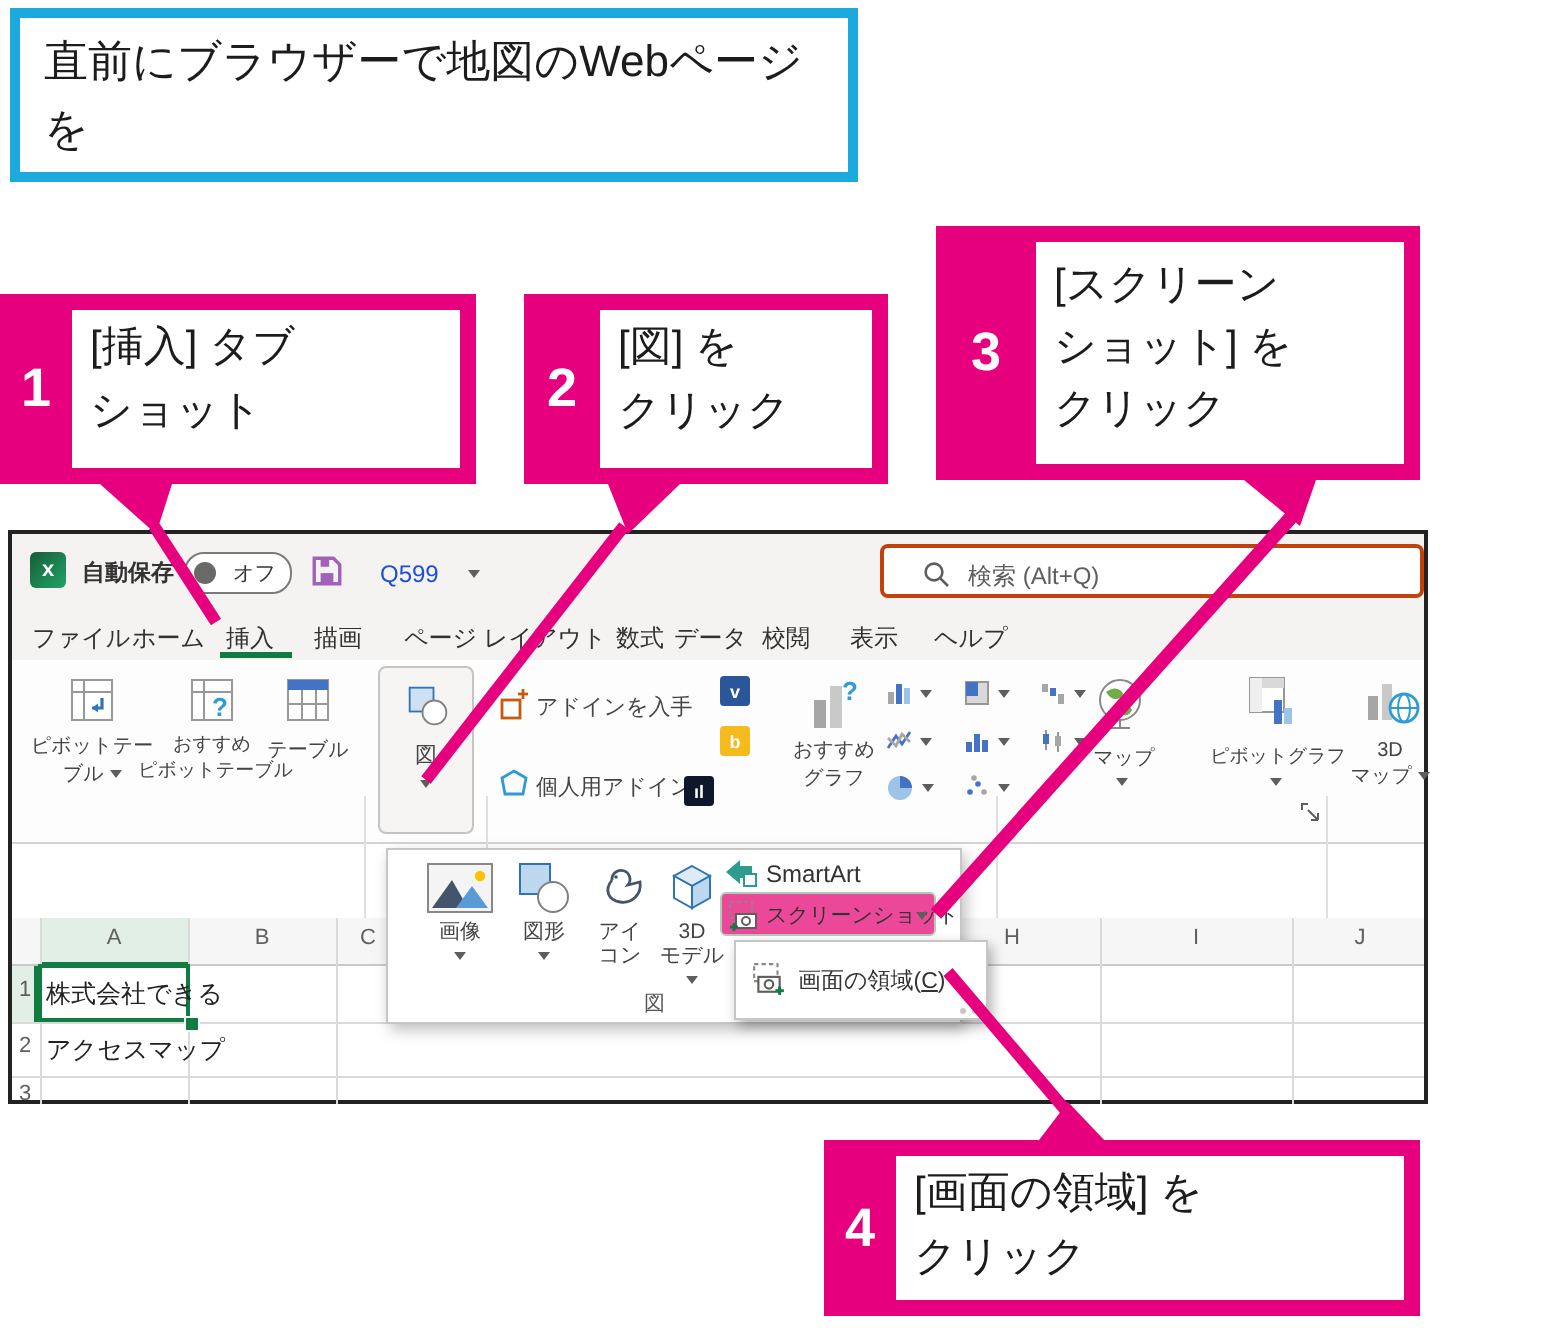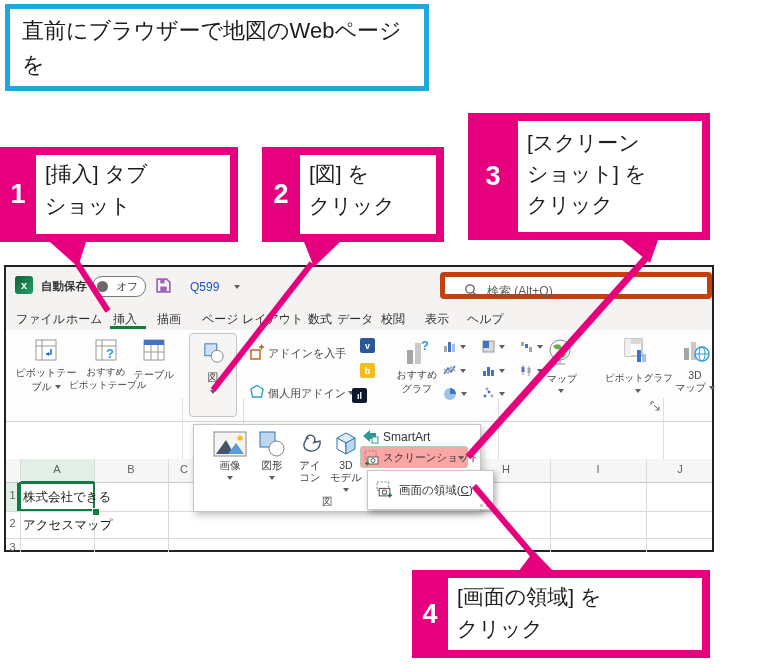--- a/index.html
+++ b/index.html
@@ -29,34 +29,34 @@
   .tab{position:absolute;top:4px;font-size:12px;color:#323130;}
   #ribbon{left:0;top:63px;width:100%;height:92px;background:#fdfdfd;border-bottom:1px solid #d6d4d2;box-sizing:border-box;}
   .vsep{position:absolute;width:1px;background:#e1dfdd;top:68px;height:80px;}
   .rlbl{position:absolute;font-size:10px;color:#605e5c;top:135px;}
   .blbl{position:absolute;font-size:10px;color:#444;text-align:center;white-space:nowrap;}
   .chev{display:inline-block;width:0;height:0;border-left:3.5px solid transparent;border-right:3.5px solid transparent;
         border-top:4px solid #605e5c;vertical-align:middle;}
   .toggle{left:86px;top:9px;width:52px;height:19px;border:1px solid #7a7a78;border-radius:10px;background:#fff;}
   .toggle .dot{position:absolute;left:4px;top:3.5px;width:11px;height:11px;border-radius:50%;background:#6b6968;}
   .toggle .tlabel{position:absolute;right:7px;top:3px;font-size:10.5px;color:#333;}
-  #searchbox{left:434px;top:5px;width:272px;height:27px;background:#fff;border:5px solid #c2410c;border-radius:4px;box-sizing:border-box;}
+  #searchbox{left:434px;top:5px;width:272px;height:27px;background:#fff;border:2px solid #c2410c;border-radius:4px;box-sizing:border-box;}
   #namebox{left:4px;top:165px;width:86px;height:24px;border:1px solid #d0cecd;box-sizing:border-box;background:#fff;}
   .fbicon{position:absolute;top:169px;font-size:14px;color:#969491;}
   
   .gline-h{position:absolute;height:1px;background:#dadada;left:0;width:706px;}
   .gline-v{position:absolute;width:1px;background:#dadada;}
   .colhdr{position:absolute;top:196px;font-size:11px;color:#5f5f5f;width:40px;text-align:center;}
   .rowhdr{position:absolute;left:0;width:13px;text-align:center;font-size:11px;color:#5f5f5f;}
   .celltxt{position:absolute;font-size:12.5px;color:#222;white-space:nowrap;}
   
   #flyout{left:193px;top:424px;width:288px;height:88px;background:#fff;border:1px solid #c8c6c4;
           box-shadow:2px 3px 7px rgba(0,0,0,.25);z-index:3;box-sizing:border-box;}
   .fitem{position:absolute;text-align:center;font-size:10.5px;color:#444;line-height:12px;}
-  #screenshot-btn{position:absolute;left:166px;top:21px;width:108px;height:22px;background:#fca5a5;
+  #screenshot-btn{position:absolute;left:166px;top:21px;width:108px;height:22px;background:#ec4899;
           border:1px solid #aecdb6;border-radius:3px;box-sizing:border-box;}
   #submenu{left:367px;top:470px;width:127px;height:40px;background:#fff;border:1px solid #c8c6c4;
           box-shadow:2px 3px 6px rgba(0,0,0,.3);z-index:4;box-sizing:border-box;}
   .u{text-decoration:underline;}
   .miniapp{position:absolute;width:15px;height:15px;border-radius:2px;color:#fff;font-size:9px;font-weight:bold;
            display:flex;align-items:center;justify-content:center;}
 </style>
 </head>
 <body>
 
@@ -202,21 +202,21 @@
         <line x1="12.5" y1="0.5" x2="12.5" y2="5.5" stroke="#c55a11" stroke-width="1.4"></line>
       </svg>
       <span class="abs" style="left:262px;top:16px;font-size:11px;color:#444;">アドインを入手</span>
       <svg class="abs" style="left:243px;top:54px;" width="16" height="16" viewBox="0 0 16 16">
         <polygon points="8,1.5 14,5 12.5,13 3.5,13 2,5" fill="none" stroke="#2e9bd6" stroke-width="1.4"></polygon>
       </svg>
       <span class="abs" style="left:262px;top:56px;font-size:11px;color:#444;">個人用アドイン</span>
       <span class="chev abs" style="left:342px;top:61px;"></span>
       <div class="miniapp" style="left:354px;top:8px;background:#2b579a;">v</div>
       <div class="miniapp" style="left:354px;top:33px;background:#f5ba1c;">b</div>
-      <div class="miniapp" style="left:346px;top:58px;background:#0f172a;">ıl</div>
+      <div class="miniapp" style="left:336px;top:58px;background:#0f172a;">ıl</div>
       <div class="rlbl" style="left:288px;">アドイン</div>
 
       <svg class="abs" style="left:398px;top:8px;" width="26" height="28" viewBox="0 0 26 28">
         <rect x="3" y="12" width="6" height="14" fill="#a6a6a6"></rect>
         <rect x="11" y="5" width="6" height="21" fill="#c9c9c9"></rect>
         <text x="17" y="12" font-size="13" font-weight="bold" fill="#2e9bd6">?</text>
       </svg>
       <div class="blbl" style="left:386px;top:38px;width:50px;">
         <div>おすすめ</div>
           <div>グラフ</div>

